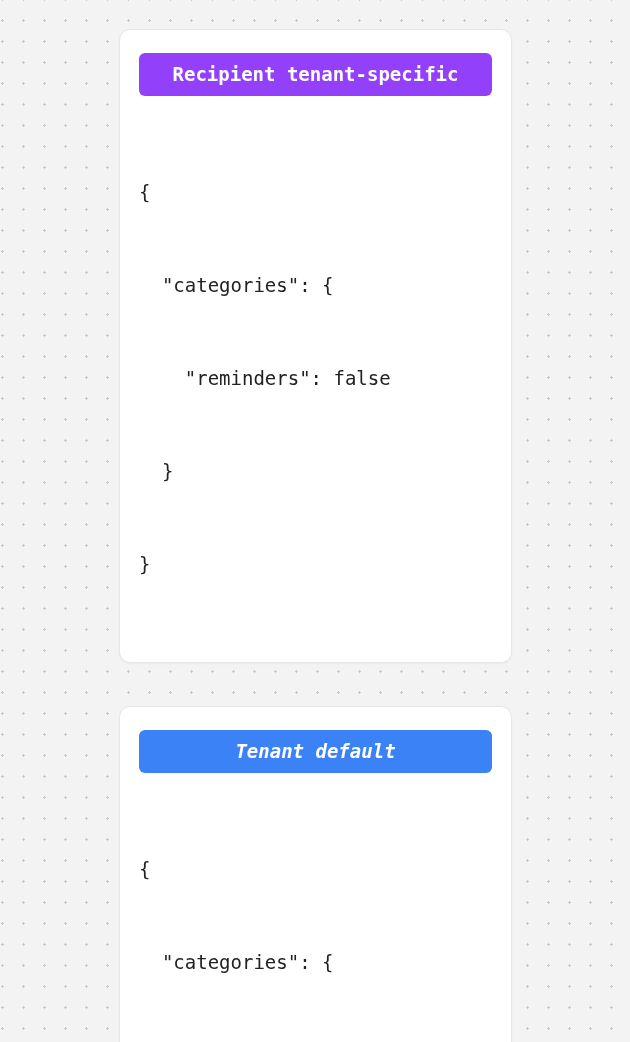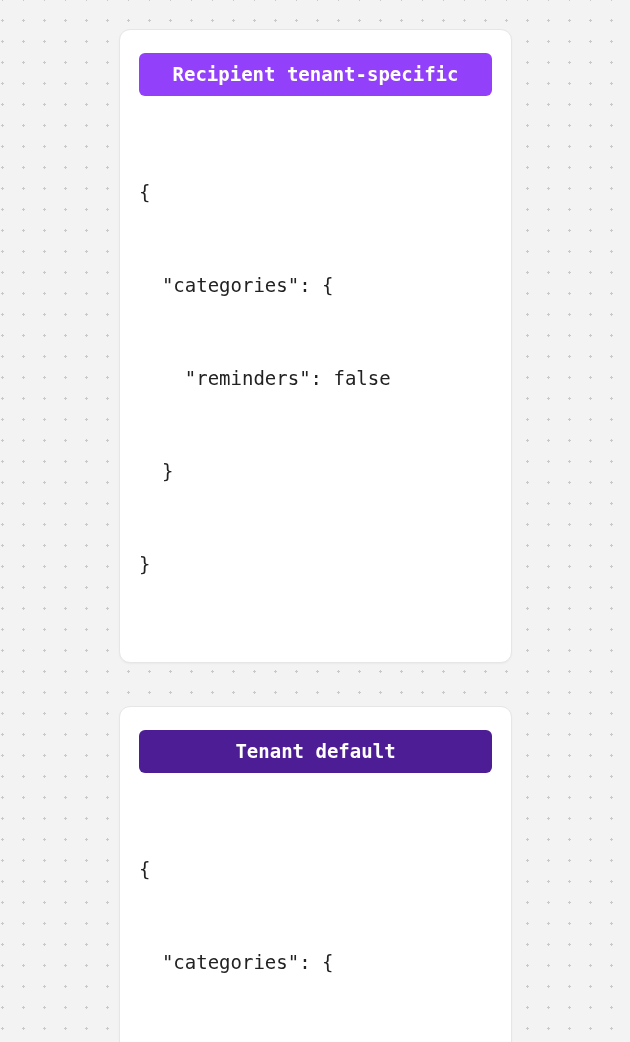--- a/index.html
+++ b/index.html
@@ -78,21 +78,21 @@
     <div class="card-code">
       <span class="code-line">{</span>
       <span class="code-line">  "categories": {</span>
       <span class="code-line">    "reminders": false</span>
       <span class="code-line">  }</span>
       <span class="code-line">}</span>
     </div>
   </div>
 
   <div class="card">
-    <div class="card-badge" style="background-color: #4c1d95;">Tenant default</div>
+    <div class="card-badge" style="background-color: #3b82f6; font-style: italic;">Tenant default</div>
     <div class="card-code">
       <span class="code-line">{</span>
       <span class="code-line">  "categories": {</span>
       <span class="code-line">    "reminders": true</span>
       
       
     </div>
   </div>
 
 </div>

